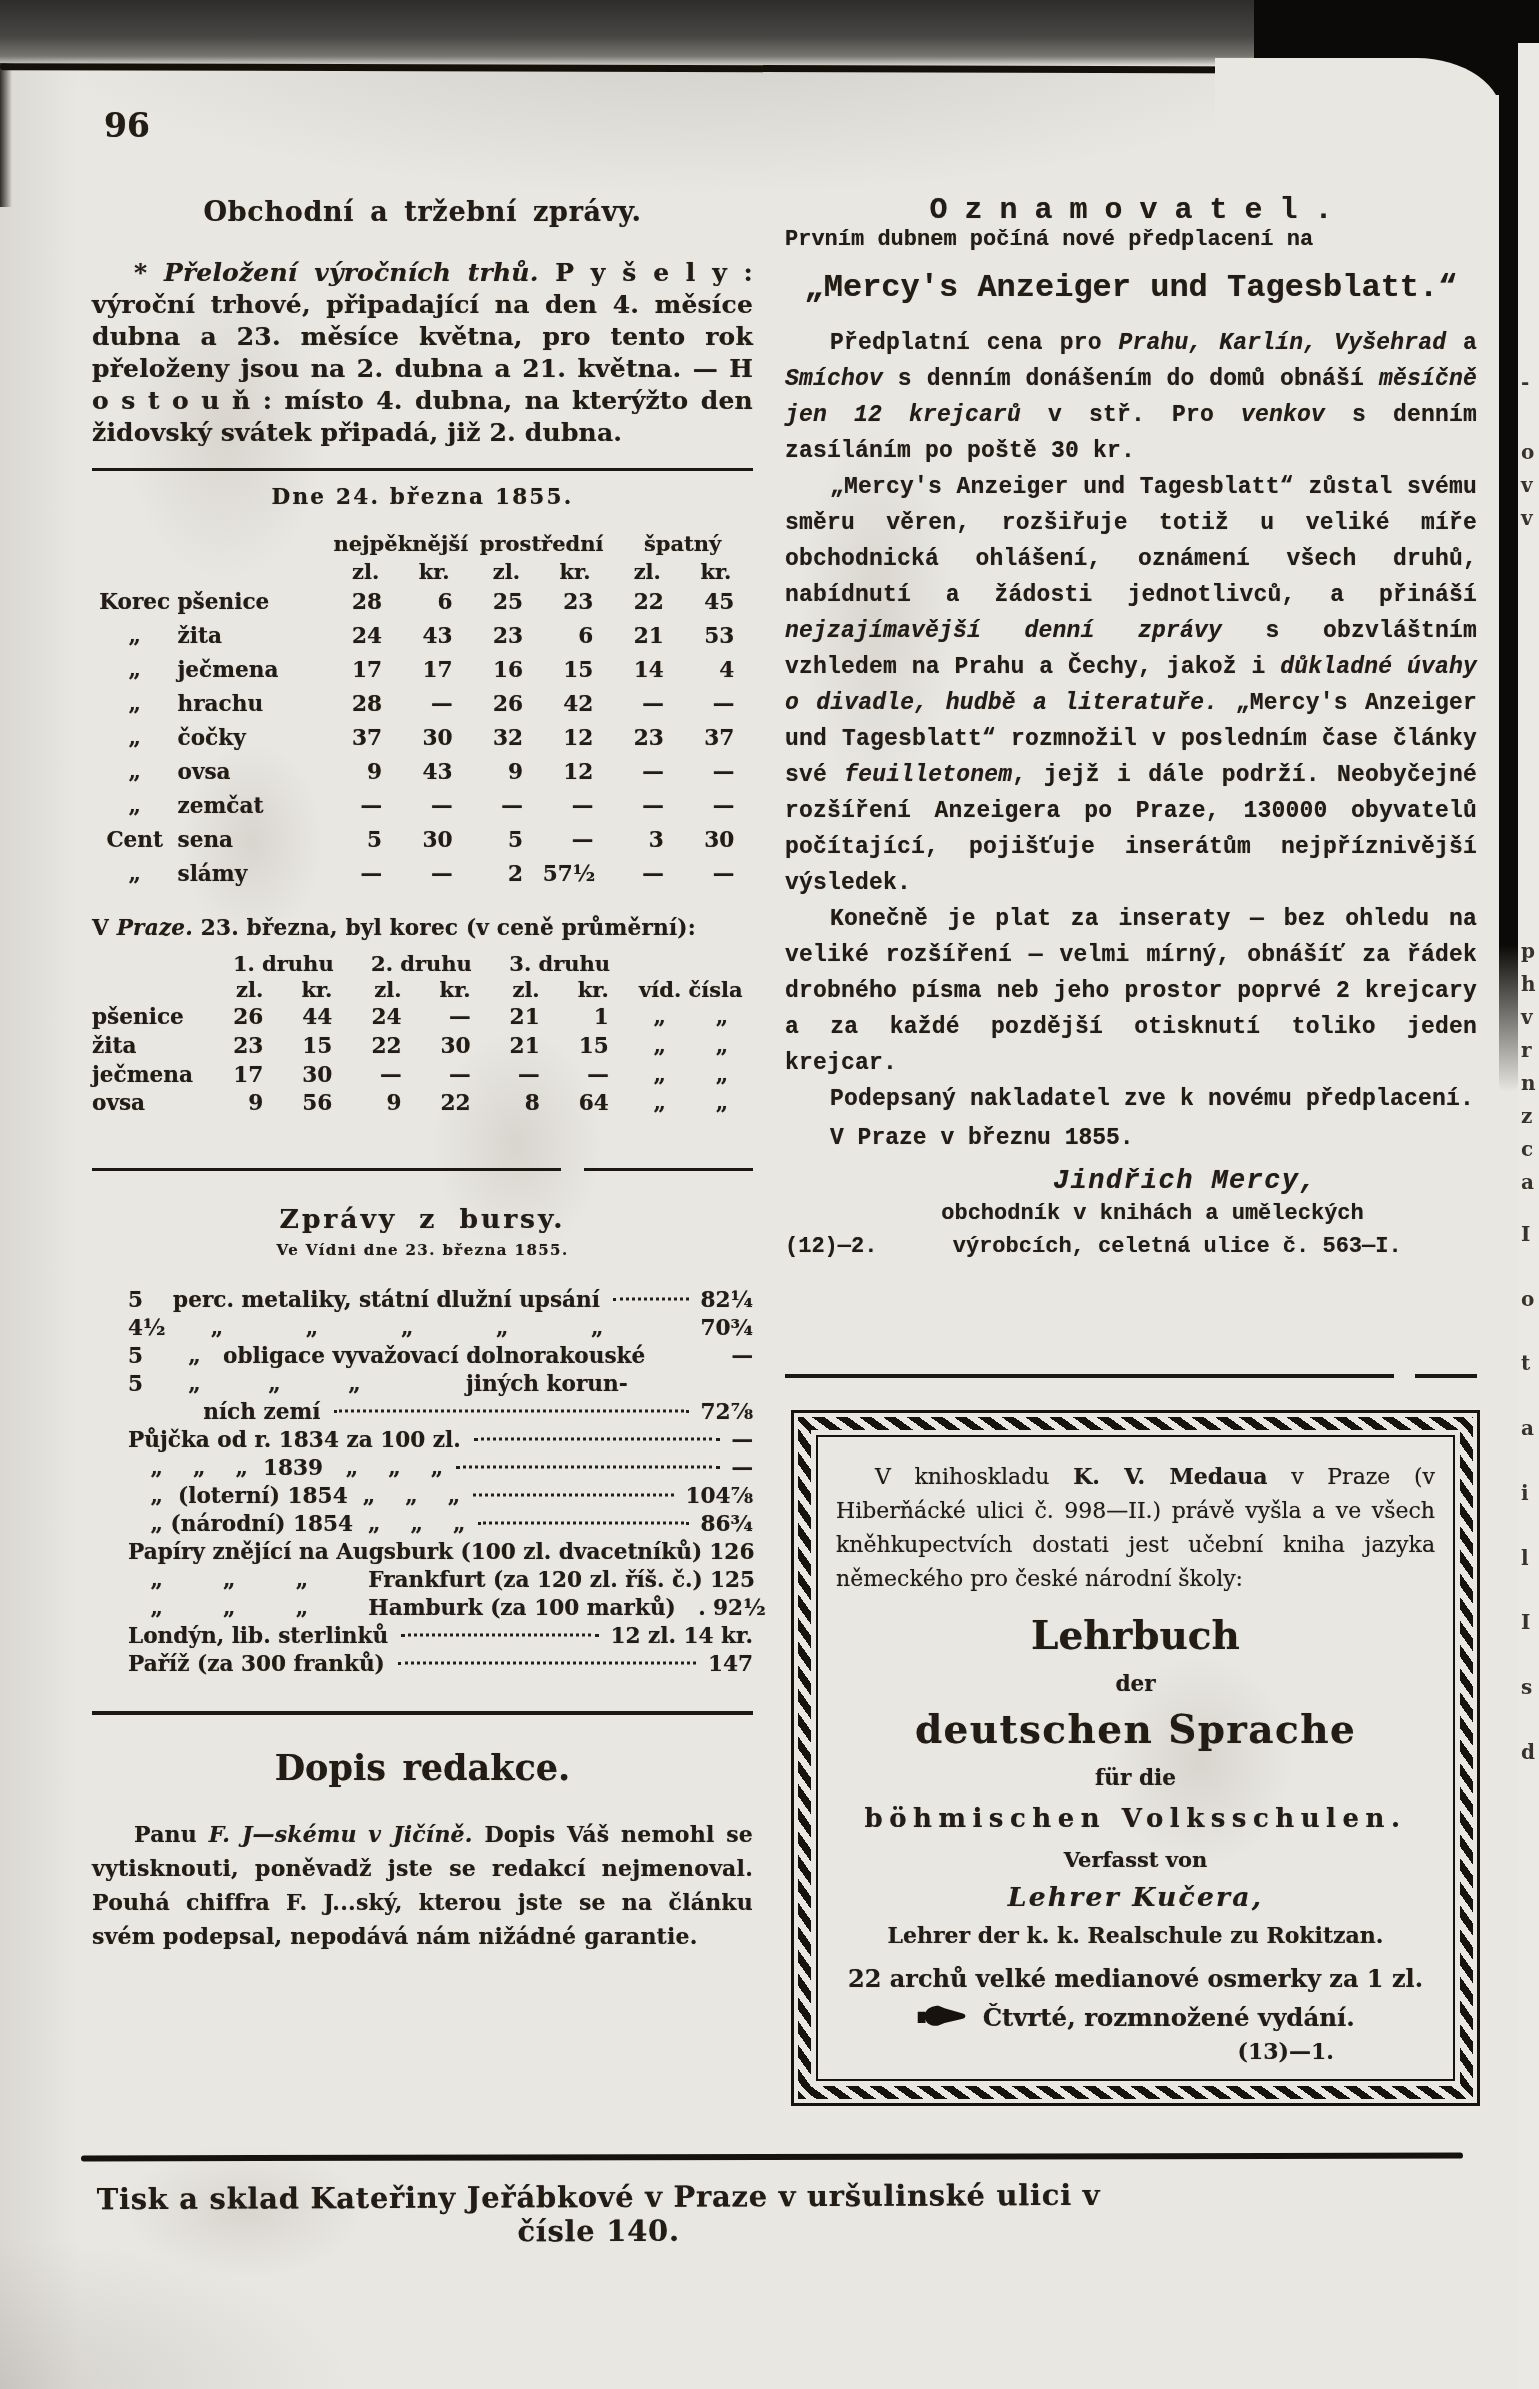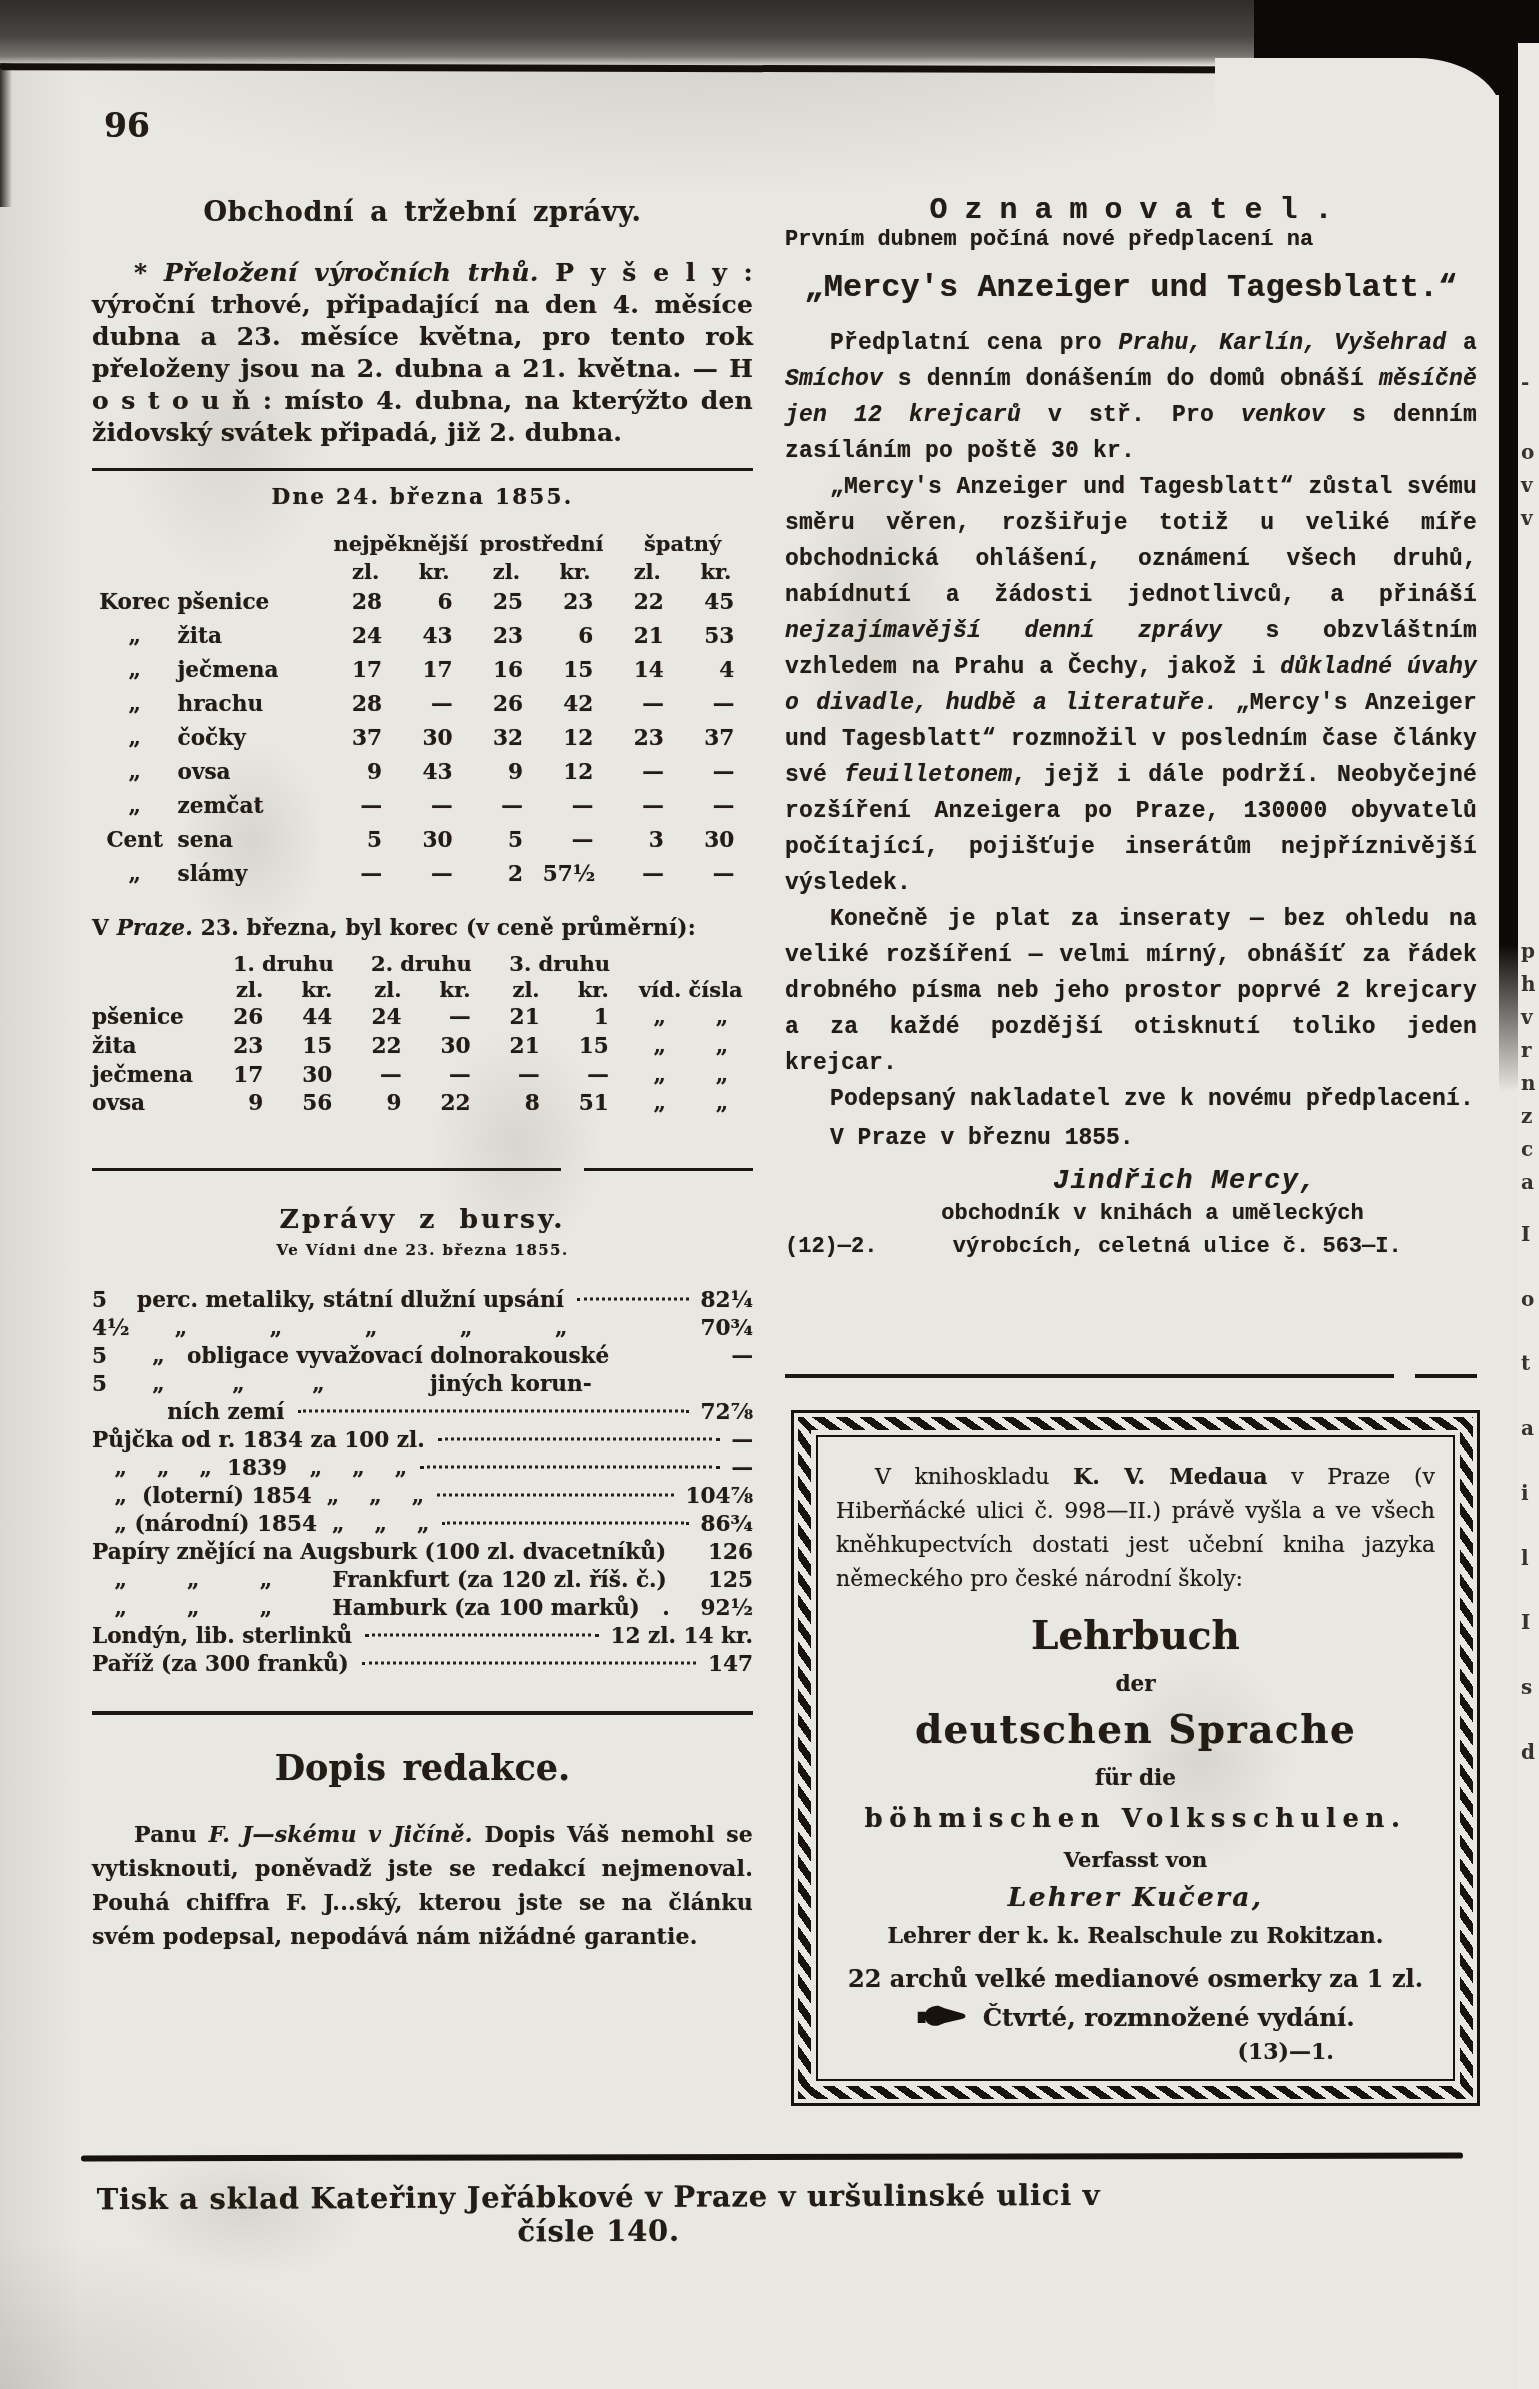--- a/index.html
+++ b/index.html
@@ -65,21 +65,21 @@
   .avg{margin-top:8.6px;}
   .avg thead tr.qrow th{text-align:center;font-size:21px;line-height:27px;}
   .avg thead tr.units th{text-align:right;padding-right:20px;font-size:21px;line-height:26px;}
   .avg thead tr.units th.vid{text-align:center;padding-right:0;}
   .avg td{line-height:26.6px;text-align:right;padding-right:20px;}
   .avg td:nth-child(1){text-align:left;padding:0;}
   .avg td:nth-child(8),.avg td:nth-child(9){text-align:center;padding:0;}
   .rule-2{margin-top:50px;background:linear-gradient(90deg,#1d1812 0 71%,transparent 71% 74.5%,#1d1812 74.5% 100%);}
   .h-bourse{font-size:26.6px;font-weight:bold;text-align:center;word-spacing:10px;letter-spacing:2.9px;margin-top:32px;}
   .h-bdate{font-size:15px;font-weight:bold;text-align:center;letter-spacing:1.4px;margin-top:7px;}
-  .bourse{margin-top:27px;}
+  .bourse{margin-top:27px;margin-left:36px;}
   .brow{display:flex;align-items:baseline;font-size:21.6px;font-weight:bold;line-height:28px;}
   .bl{white-space:pre;}
   .bd{flex:1 1 auto;min-width:7.2px;}
   .bd.on{border-bottom:3.6px dotted #241e16;transform:translateY(-6.5px);margin:0 11.5px 0 13px;}
   .bv{white-space:pre;text-align:right;}
   .rule-3{margin-top:33px;}
   .h-letter{font-size:35px;font-weight:bold;text-align:center;word-spacing:4.3px;margin-top:32px;}
   .letter{margin-top:29px;font-size:22px;line-height:34px;text-indent:42px;}
   
   .h-oznam{font-size:30px;font-weight:bold;text-align:center;letter-spacing:17px;text-indent:17px;}
@@ -363,21 +363,21 @@
             <td>„</td>
             <td>„</td>
           </tr>
           <tr>
             <td>ovsa</td>
             <td>9</td>
             <td>56</td>
             <td>9</td>
             <td>22</td>
             <td>8</td>
-            <td>51</td>
+            <td>64</td>
             <td>„</td>
             <td>„</td>
           </tr>
         </tbody>
     </table>
 
     <div class="rule rule-2"></div>
 
     <h2 class="h-bourse">Zprávy z bursy.</h2>
     <h3 class="h-bdate">Ve Vídni dne 23. března 1855.</h3>

